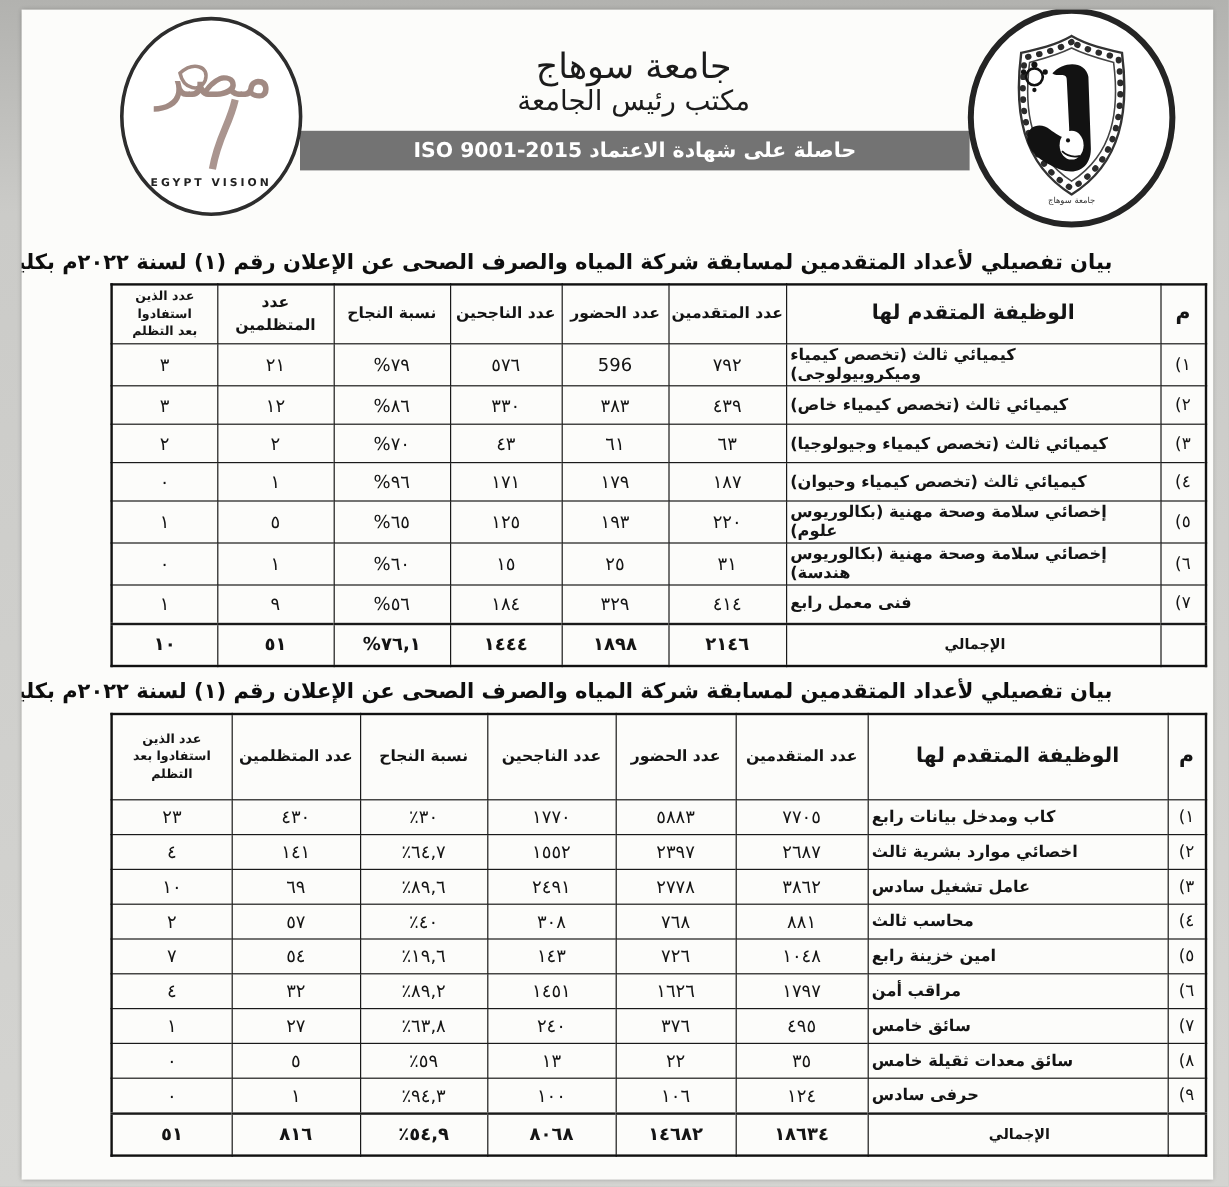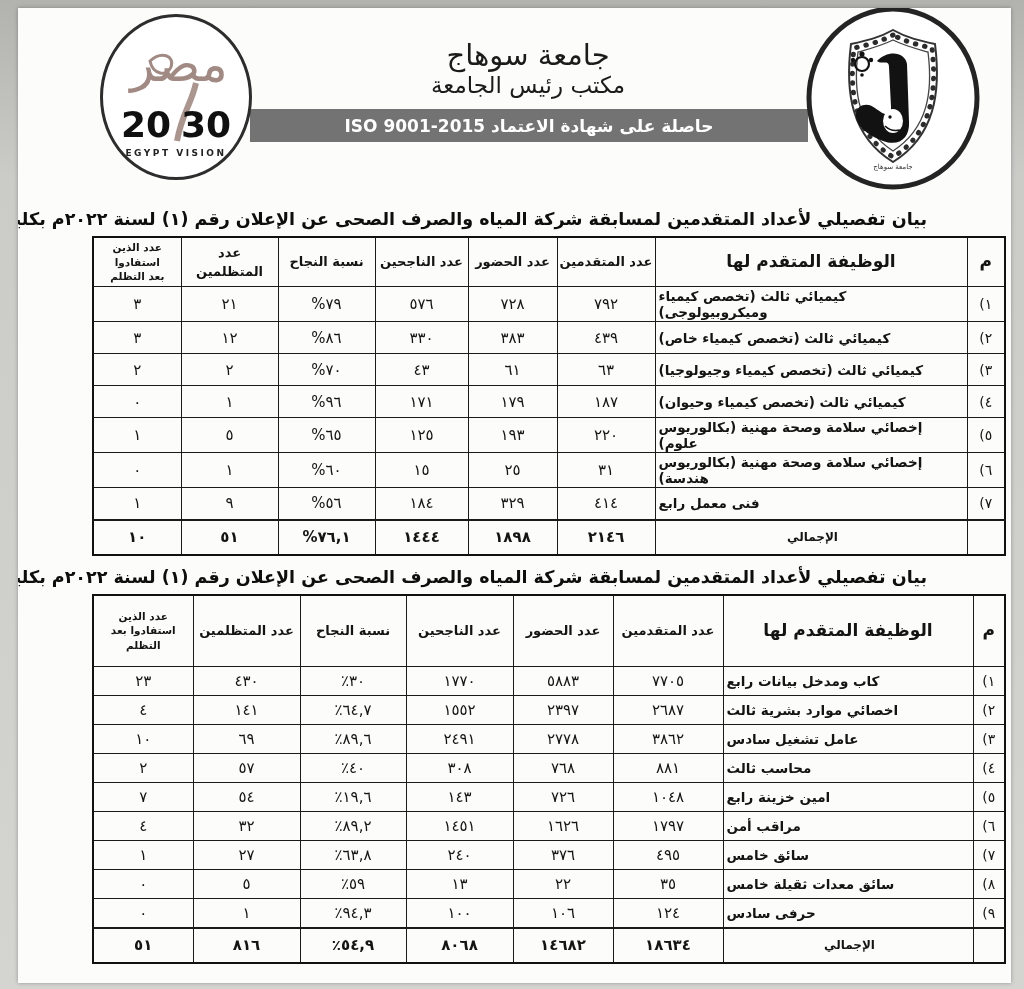--- a/index.html
+++ b/index.html
@@ -63,23 +63,20 @@
       <div class="iso-bar">
         <span>حاصلة على شهادة الاعتماد ISO 9001-2015</span>
       </div>
 
       <div class="vision-logo">
         <svg width="146" height="160" viewBox="0 0 146 160">
           <text x="76" y="64" font-size="50" fill="#a18a83" text-anchor="middle">مصر</text>
           <path d="M93 66 C88 88 79 96 74 124" stroke="#a18a83" stroke-width="6" fill="none" opacity="0.9"></path>
           <path d="M47 44 C58 34 72 38 68 50 C64 60 50 58 47 44 Z" fill="none" stroke="#a18a83" stroke-width="3"></path>
         </svg>
-        <div class="vision-year">
-          <span>20</span><span class="gap"></span><span>30</span>
-        </div>
         <div class="vision-caption">EGYPT VISION</div>
       </div>
 
       <div class="center-titles">
         <div class="uni-name">جامعة سوهاج</div>
         <div class="office-name">مكتب رئيس الجامعة</div>
       </div>
 
       <svg class="emblem" width="178" height="184" viewBox="0 0 178 184">
         <ellipse cx="89" cy="92" rx="84" ry="89" fill="#ffffff" stroke="#242424" stroke-width="5"></ellipse>
@@ -123,21 +120,21 @@
             <th class="col-grievances">عدد المتظلمين</th>
             <th class="col-benefited">عدد الذين استفادوا
 بعد التظلم</th>
           </tr>
         </thead>
       <tbody>
           <tr>
             <td class="col-id">(١</td>
             <td class="col-job">كيميائي ثالث (تخصص كيمياء وميكروبيولوجى)</td>
             <td class="col-applicants">٧٩٢</td>
-            <td class="col-attended">٧٢٨</td>
+            <td class="col-attended">596</td>
             <td class="col-passed">٥٧٦</td>
             <td class="col-pass_rate">%٧٩</td>
             <td class="col-grievances">٢١</td>
             <td class="col-benefited">٣</td>
           </tr>
           <tr>
             <td class="col-id">(٢</td>
             <td class="col-job">كيميائي ثالث (تخصص كيمياء خاص)</td>
             <td class="col-applicants">٤٣٩</td>
             <td class="col-attended">٣٨٣</td>

